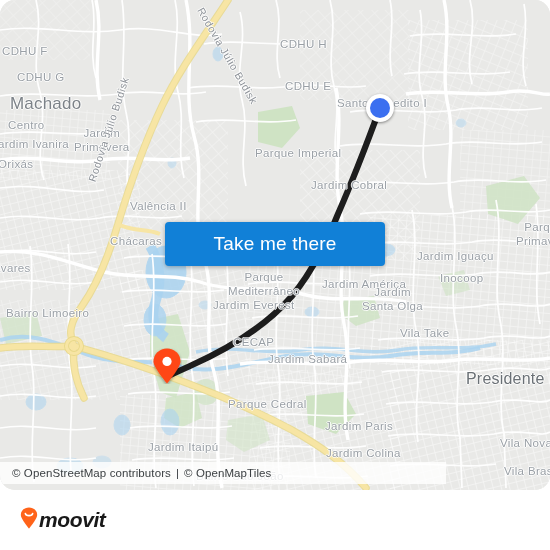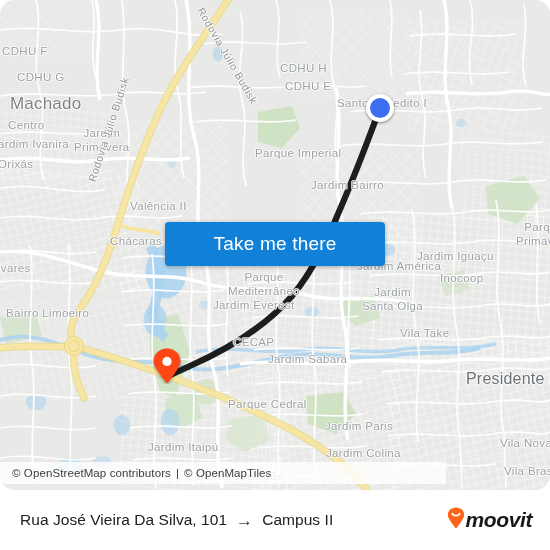--- a/index.html
+++ b/index.html
@@ -381,26 +381,26 @@
         <div class="map-label district" style="left: 10px; top: 97px;">Machado</div>
         <div class="map-label" style="left: 8px; top: 119px;">Centro</div>
         <div class="map-label" style="left: -8px; top: 138px;">Jardim Ivanira</div>
         <div class="map-label" style="left: -2px; top: 158px;">Orixás</div>
         <div class="map-label two-line" style="left: 74px; top: 126px;">Jardim
 Primavera</div>
         <div class="map-label" style="left: -12px; top: 262px;">Tavares</div>
         <div class="map-label" style="left: 6px; top: 307px;">Bairro Limoeiro</div>
         <div class="map-label" style="left: 130px; top: 200px;">Valência II</div>
         <div class="map-label" style="left: 110px; top: 235px;">Chácaras C</div>
-        <div class="map-label" style="left: 280px; top: 38px; margin-top: 24px;">CDHU H</div>
+        <div class="map-label" style="left: 280px; top: 38px;">CDHU H</div>
         <div class="map-label" style="left: 285px; top: 80px;">CDHU E</div>
         <div class="map-label" style="left: 337px; top: 97px;">Santo Expedito I</div>
         <div class="map-label" style="left: 211px; top: 147px; margin-left: 44px;">Parque Imperial</div>
-        <div class="map-label" style="left: 311px; top: 179px;">Jardim Bairro</div>
-        <div class="map-label" style="left: 322px; top: 260px; margin-left: 35px;">Jardim América</div>
+        <div class="map-label" style="left: 311px; top: 179px;">Jardim Cobral</div>
+        <div class="map-label" style="left: 322px; top: 278px;">Jardim América</div>
         <div class="map-label two-line" style="left: 228px; top: 270px;">Parque
 Mediterrâneo</div>
         <div class="map-label" style="left: 213px; top: 299px;">Jardim Everest</div>
         <div class="map-label" style="left: 233px; top: 336px;">CECAP</div>
         <div class="map-label" style="left: 268px; top: 353px;">Jardim Sabará</div>
         <div class="map-label" style="left: 228px; top: 398px;">Parque Cedral</div>
         <div class="map-label" style="left: 148px; top: 441px;">Jardim Itaipú</div>
         <div class="map-label" style="left: 196px; top: 470px;">Bairro São João</div>
         <div class="map-label" style="left: 417px; top: 250px;">Jardim Iguaçu</div>
         <div class="map-label" style="left: 440px; top: 272px;">Inocoop</div>
@@ -435,25 +435,20 @@
     <button id="take-me-there">Take me there</button>
 
     <div id="attribution">
       <span>© OpenStreetMap contributors</span>
       <span class="attr-sep">|</span>
       <span>© OpenMapTiles</span>
     </div>
   </div>
 
   <div id="footer">
-    <div id="trip-summary">
-      <span>Rua José Vieira Da Silva, 101</span>
-      <span id="trip-arrow">→</span>
-      <span>Campus II</span>
-    </div>
     <div id="moovit-logo">
       <span>
         <svg width="18" height="22" viewBox="0 0 18 22" xmlns="http://www.w3.org/2000/svg">
           <path d="M9 21.5 C9 21.5 17.2 11.6 17.2 7.9 C17.2 3.5 13.5 0.4 9 0.4
                    C4.5 0.4 0.8 3.5 0.8 7.9 C0.8 11.6 9 21.5 9 21.5 Z" fill="#ff6319"></path>
           <path d="M5.4 6.6 C6.0 9.4 12.0 9.4 12.6 6.6" fill="none" stroke="#ffffff" stroke-width="1.7" stroke-linecap="round"></path>
         </svg>
       </span>
       <span id="moovit-wordmark">moovit</span>
     </div>

